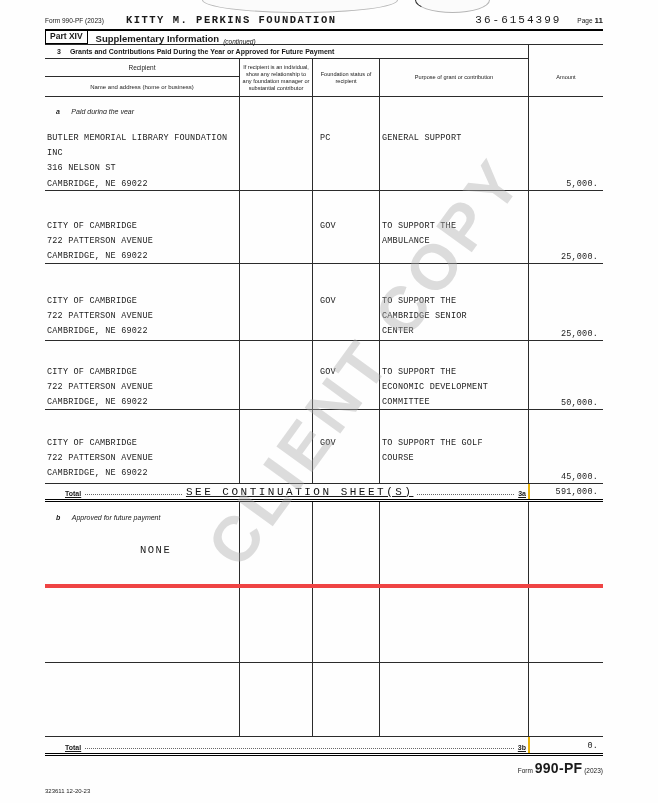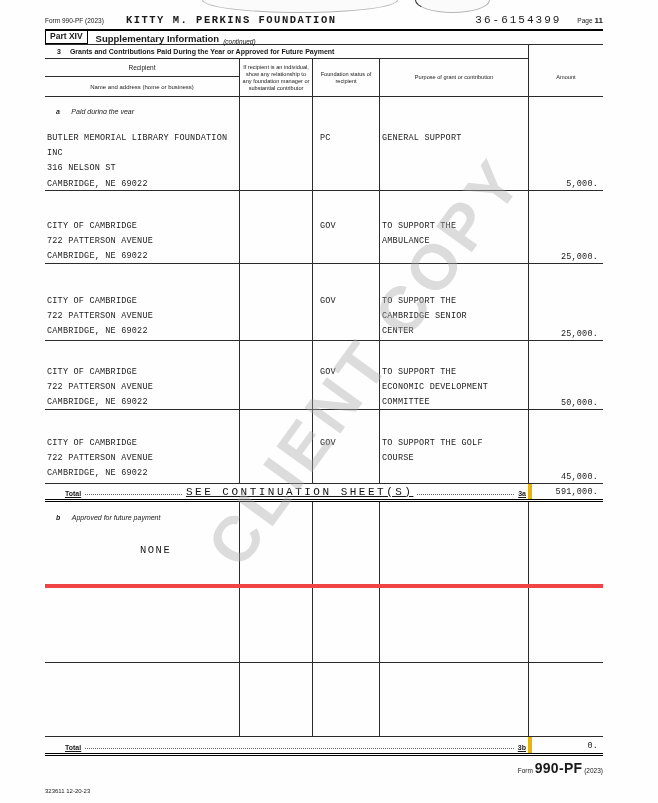--- a/index.html
+++ b/index.html
@@ -63,21 +63,21 @@
   .entry:nth-child(2){height:73px;} .entry:nth-child(2) .cell{padding-top:28px;}
   .entry:nth-child(3){height:77px;} .entry:nth-child(3) .cell{padding-top:30px;}
   .entry:nth-child(4){height:69px;} .entry:nth-child(4) .cell{padding-top:24px;}
   .entry:nth-child(5){height:74px;} .entry:nth-child(5) .cell{padding-top:26px;}
   .amt{position:absolute;bottom:1px;right:5px;font-family:"Liberation Mono","DejaVu Sans Mono",monospace;
        font-size:8.5px;letter-spacing:0.2px;color:#1c1c1c;}
   
   .totalrow{display:flex;border-bottom:3px double #000;text-decoration:underline;}
   .tr-3a{height:15px;} .tr-3b{height:16px;}
   .tr-left{width:483px;display:flex;align-items:flex-end;padding:0 0 1px 20px;box-sizing:border-box;}
-  .tr-right{width:75px;border-left:4px solid #eab308;position:relative;box-sizing:border-box;}
+  .tr-right{width:75px;border-left:2px solid #eab308;position:relative;box-sizing:border-box;}
   .total-lab{font-weight:bold;font-size:7px;padding-bottom:1px;}
   .leader{flex:1;border-bottom:1px dotted #666;margin:0 4px 3px 4px;}
   .see-cont{font-family:"Liberation Mono","DejaVu Sans Mono",monospace;font-size:11px;
             letter-spacing:2.5px;white-space:nowrap;color:#111;}
   .ref-lab{font-weight:bold;font-size:7px;padding-bottom:1px;margin-right:2px;}
   .tamt{position:absolute;bottom:2px;right:5px;font-family:"Liberation Mono","DejaVu Sans Mono",monospace;
         font-size:8.5px;letter-spacing:0.2px;}
   
   .bblock{height:86px;border-bottom:4px solid #ef4444;}
   .bblock .c1{padding:4px 0 0 11px;}

